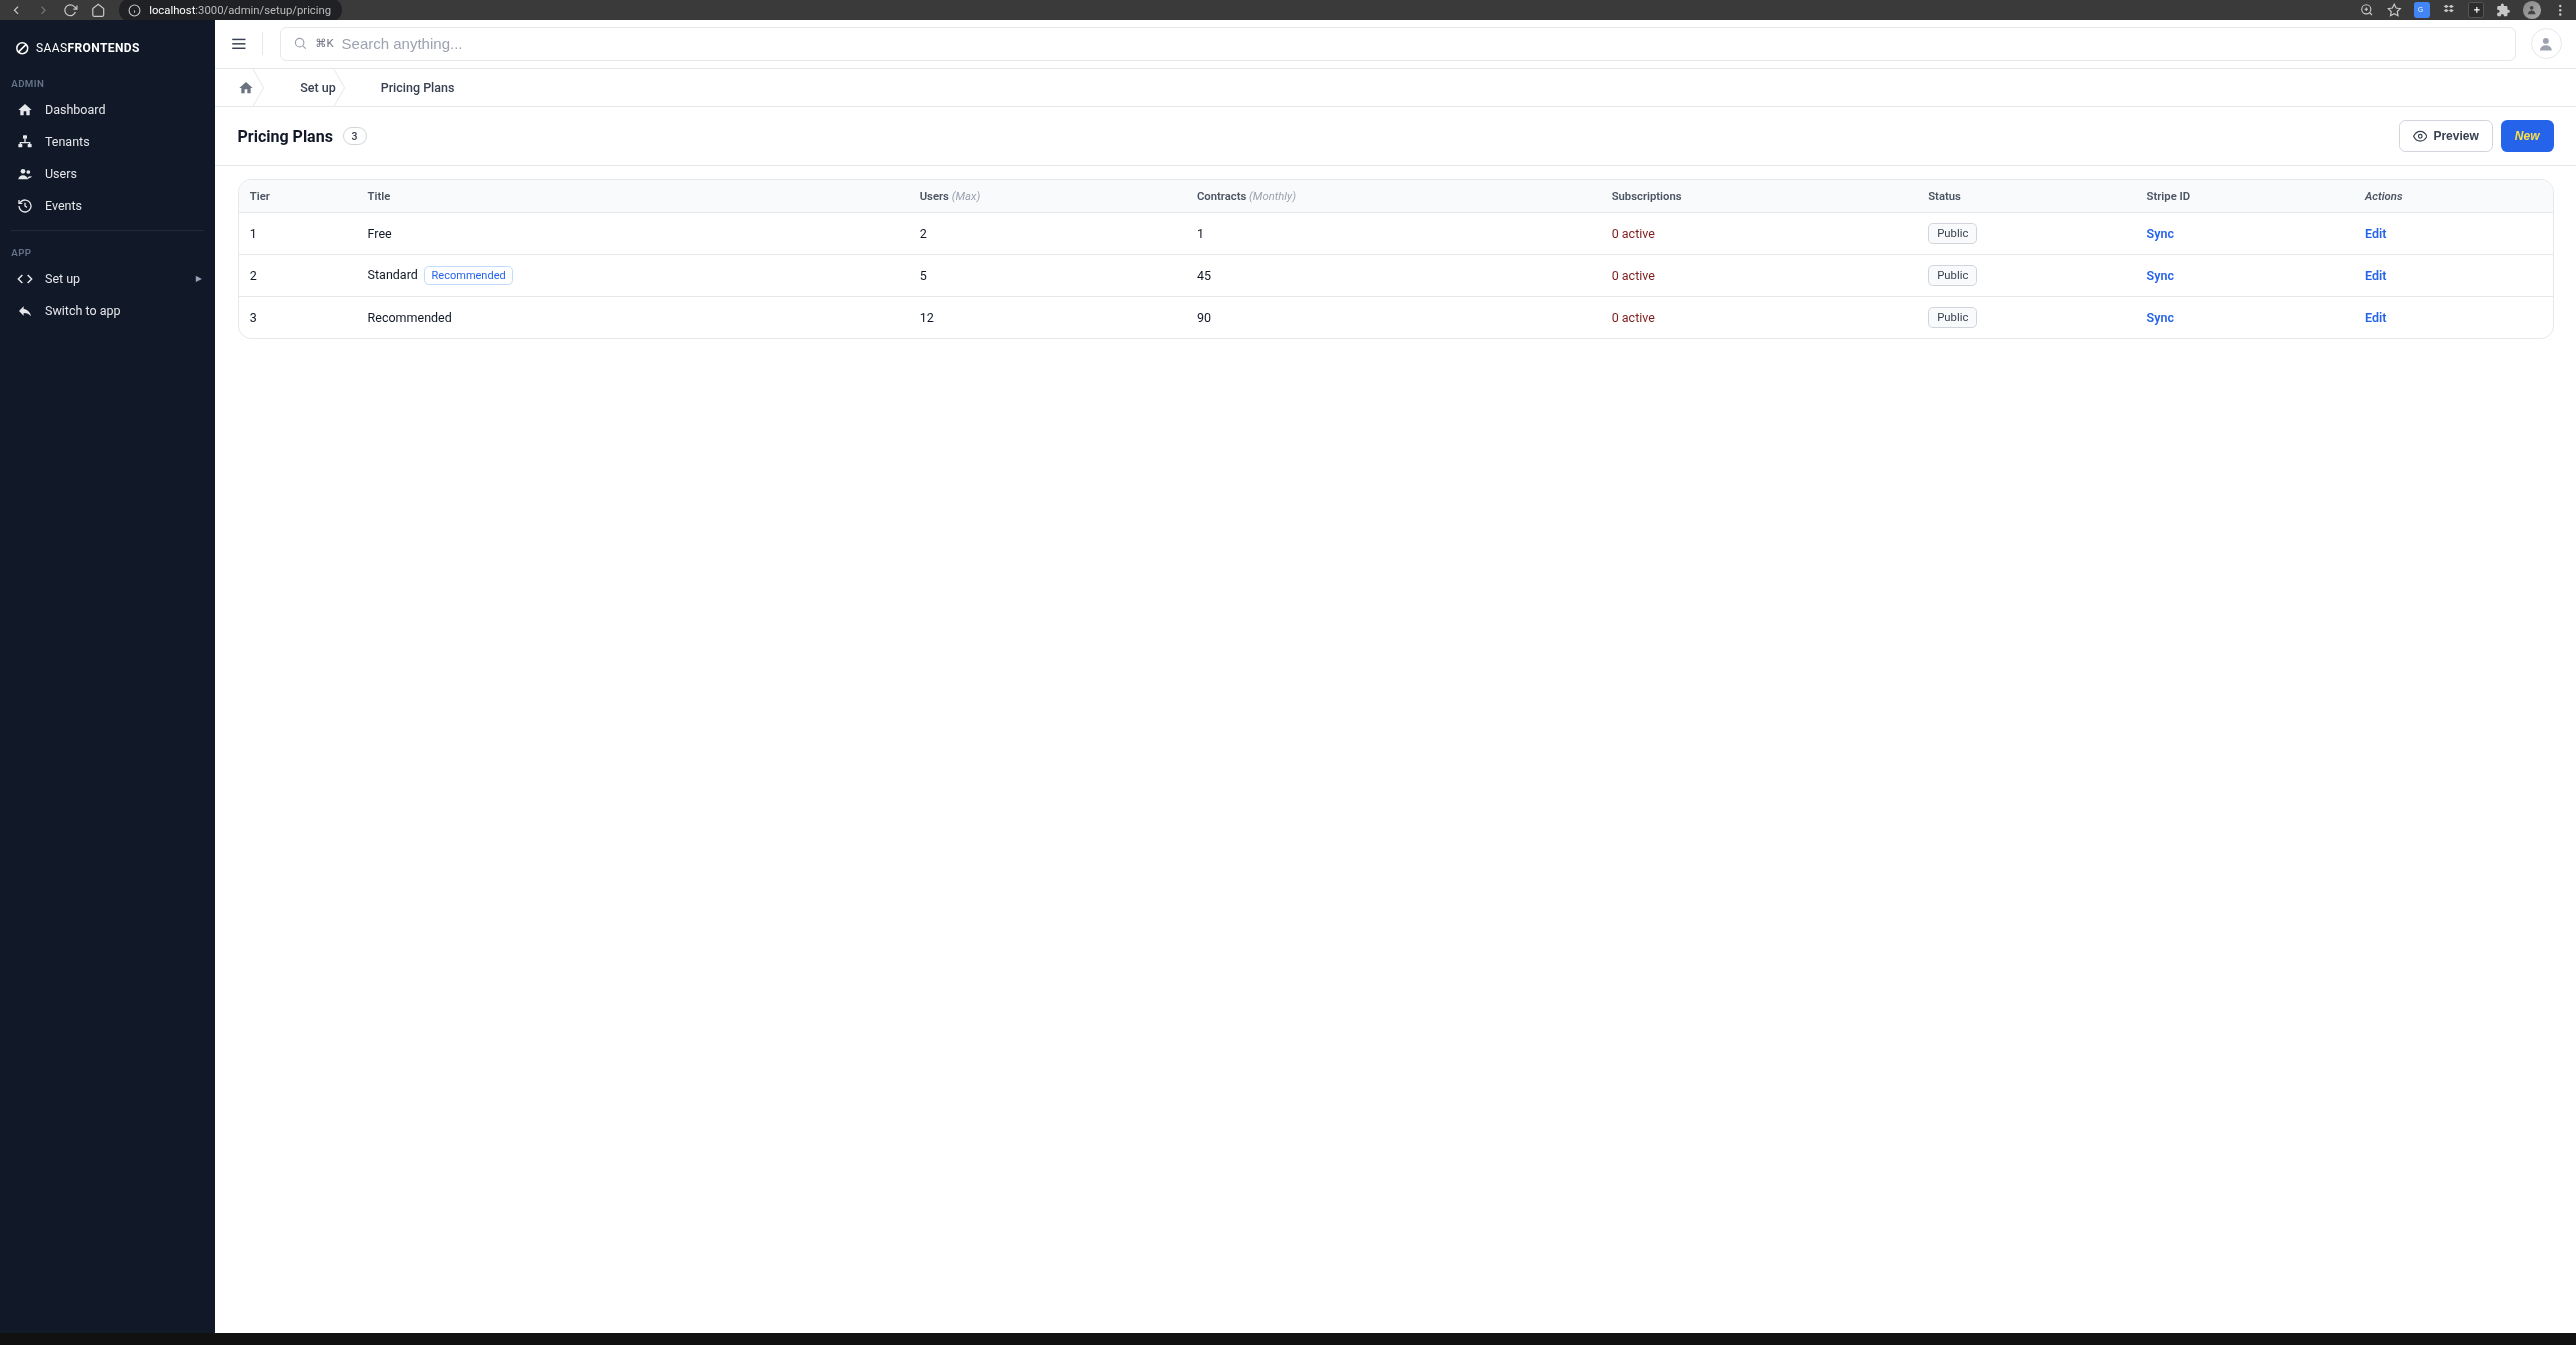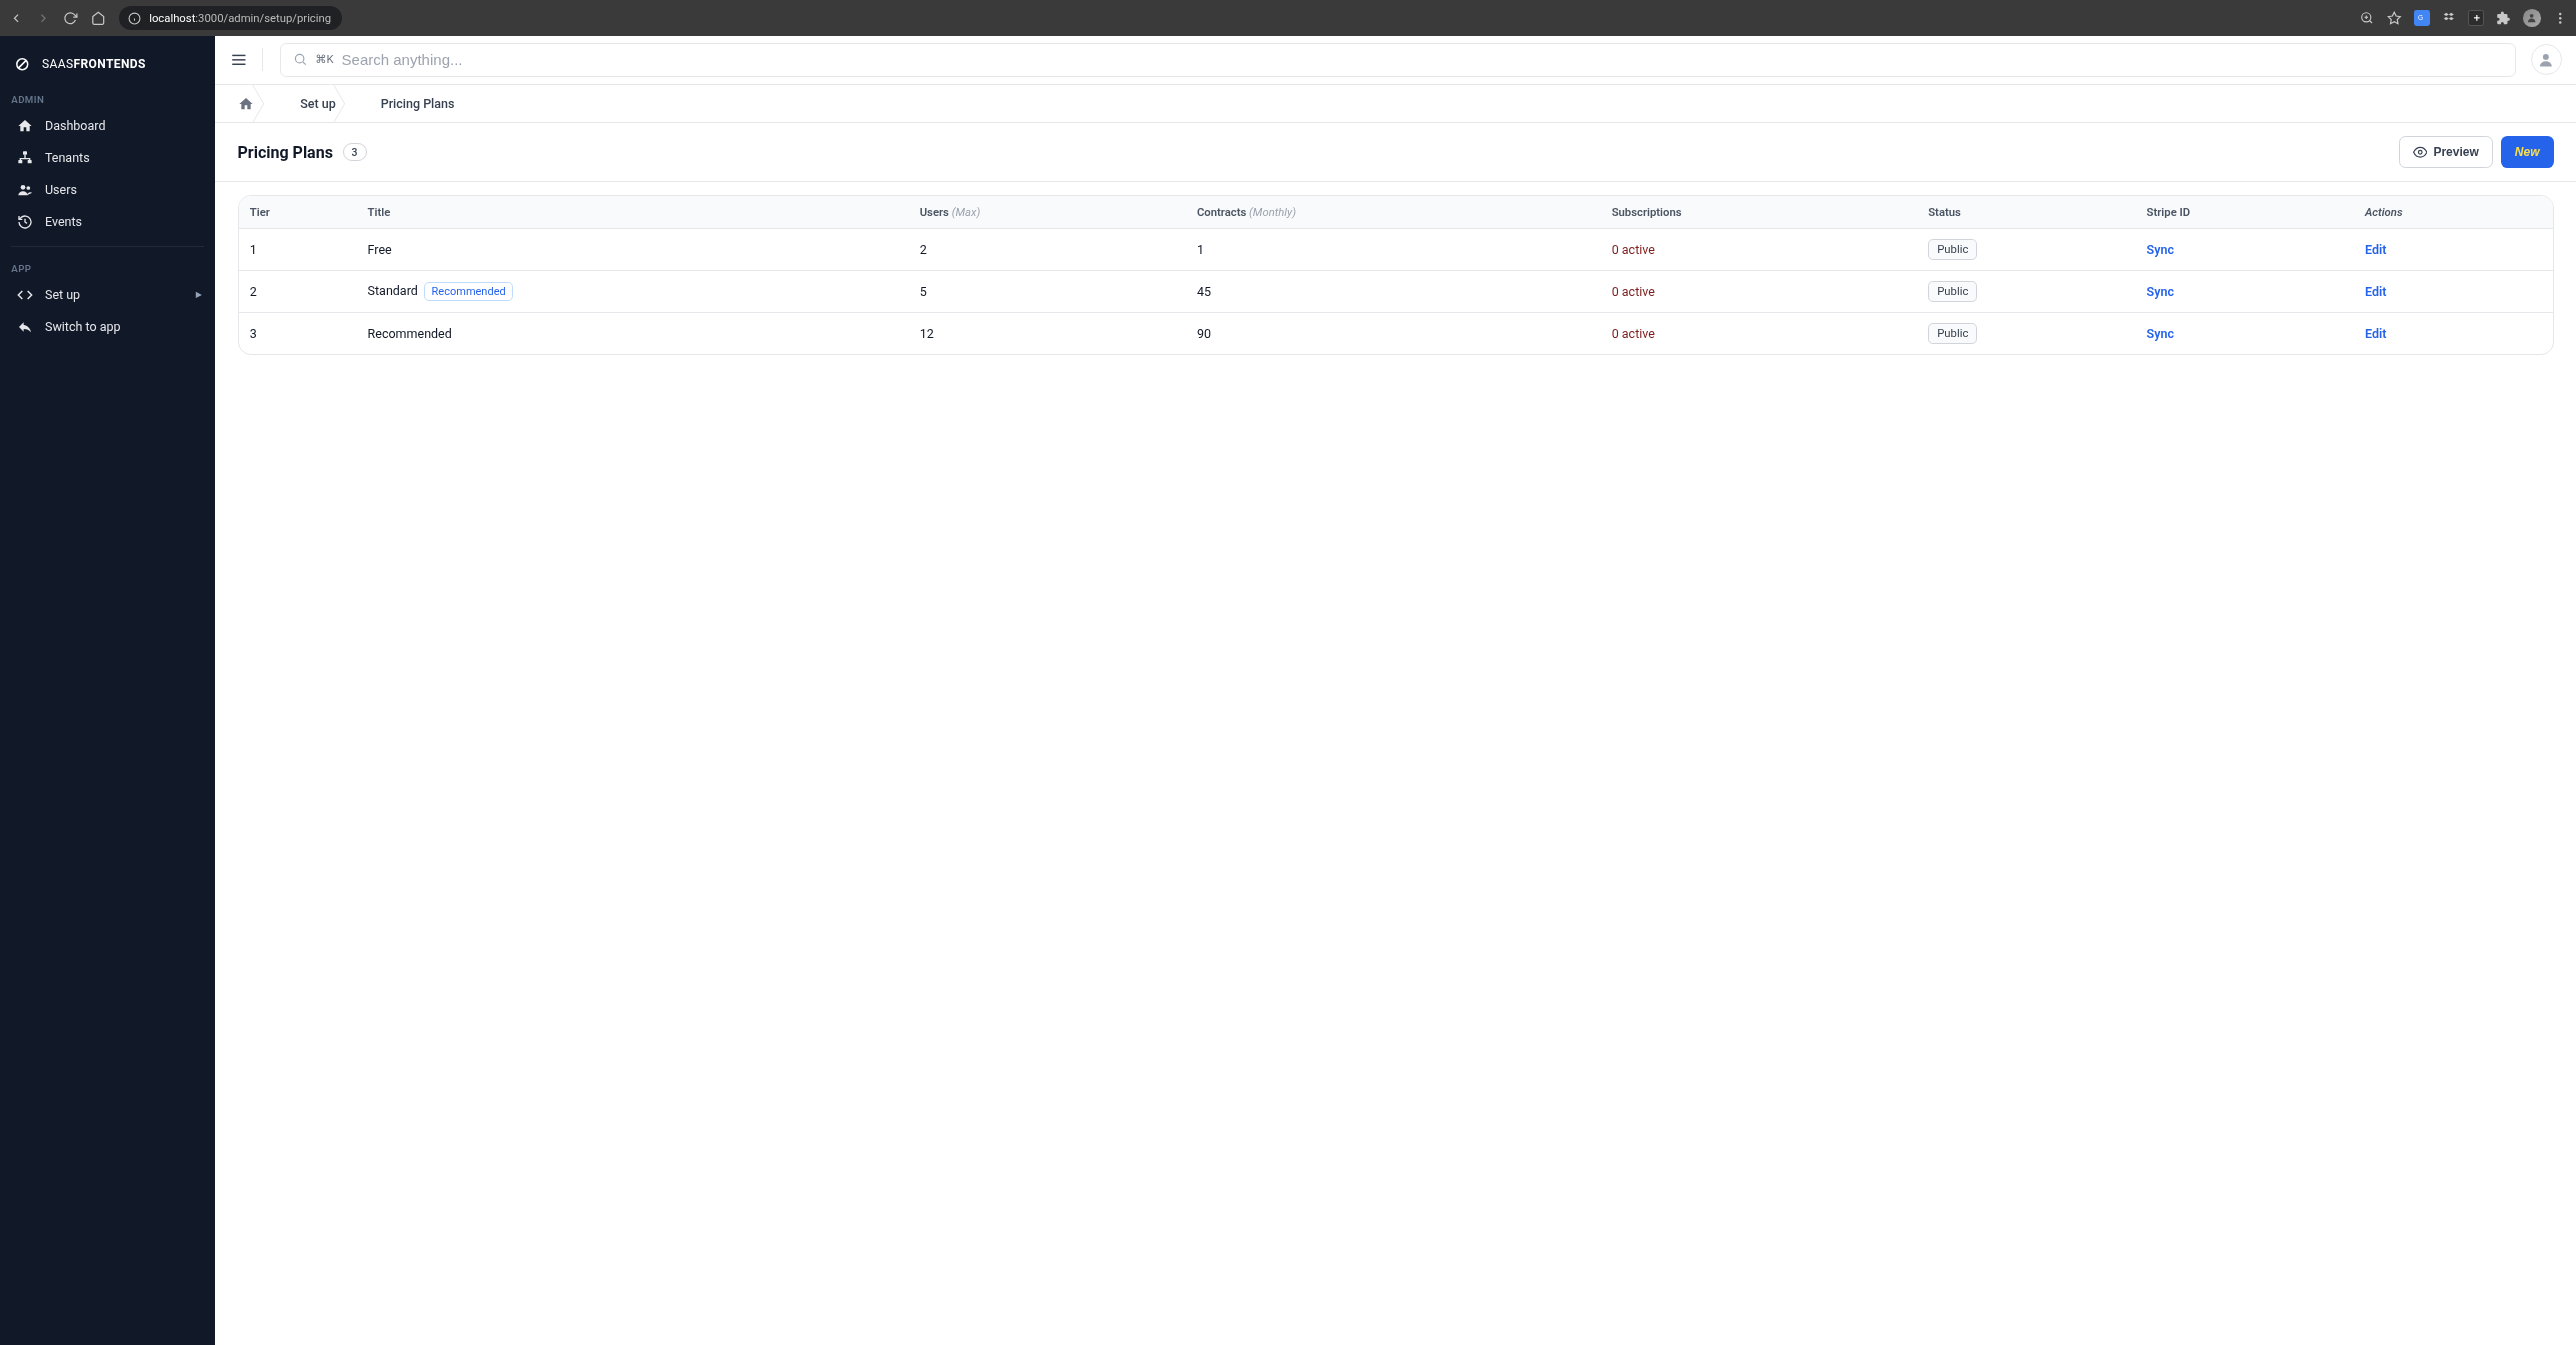--- a/index.html
+++ b/index.html
@@ -1,39 +1,39 @@
 <!DOCTYPE html>
 <html style="font-size:13px"><head>
 <meta charset="utf-8">
 <style>
   * { box-sizing: border-box; margin: 0; padding: 0; }
   body { font-family: -apple-system, BlinkMacSystemFont, "Segoe UI", Roboto, Helvetica, Arial, sans-serif; background: #111; color: #222; font-size: 12px; }
   svg { display: block; }
 
   
-  .chrome-bar { height: 36px; background: #3a3a3a; display: flex; align-items: center; padding: 0 8px; gap: 9.7px; }
+  .chrome-bar { height: 20px; background: #3a3a3a; display: flex; align-items: center; padding: 0 8px; gap: 9.7px; }
   .chrome-left { display: flex; align-items: center; gap: 11.3px; color: #ccc; }
   .chrome-icon { color: #c8c8c8; display:flex; align-items:center; justify-content:center; width:16px; height:16px; }
   .chrome-icon.dim { color: #777; }
   .url-pill { flex: 0 0 auto; display:flex; align-items:center; gap:6.4px; background:#202124; border-radius: 13px; padding: 3.2px 11.3px 3.2px 8px; height:24px; margin-left:3.2px; }
   .url-text { color:#bbb; font-size:11.3px; white-space:nowrap; }
   .url-text .host { color:#fff; }
   .chrome-spacer { flex:1; }
   .chrome-right { display:flex; align-items:center; gap:11.3px; color:#ccc; }
   .ext-badge { width:16px; height:16px; border-radius:2.4px; display:flex; align-items:center; justify-content:center; font-size:9.7px; color:#fff; }
   .ext-blue { background:#4285f4; }
   .ext-dark { background:#2d2d2d; border:0.8px solid #555; }
   .avatar-chip { width:17.7px; height:17.7px; border-radius:50%; background:linear-gradient(135deg,#888,#aaa); display:flex; align-items:center; justify-content:center; }
 
   
   .app { display:flex; height: calc(100vh - 32px); min-height: 604px; background:#fff; }
 
   
   .sidebar { width: 215px; background:#111827; color:#e5e7eb; display:flex; flex-direction:column; padding-top:11.3px; }
-  .brand { display:flex; align-items:center; gap:13px; padding: 9.7px 14.5px 14.5px; color:#fff; }
+  .brand { display:flex; align-items:center; gap:7px; padding: 9.7px 14.5px 14.5px; color:#fff; }
   .brand-text { font-size:12px; letter-spacing:0.4px; font-weight:400; }
   .brand-text .bold { font-weight:700; }
   .side-section-label { font-size:9.7px; font-weight:600; color:#64748b; letter-spacing:0.4px; padding: 8px 11.3px 4.8px; }
   .side-item { display:flex; align-items:center; gap:11.3px; padding: 8px 16px; color:#e5e7eb; cursor:pointer; font-size:12.5px; position:relative; }
   .side-item .icon { width:17.7px; display:flex; justify-content:center; }
   .side-sep { border-top:0.8px solid rgba(255,255,255,0.08); margin: 8px 11.3px; }
   .side-chevron { position:absolute; right:13px; font-size:8px; color:#94a3b8; }
 
   
   .main { flex:1; display:flex; flex-direction:column; background:#fff; }

